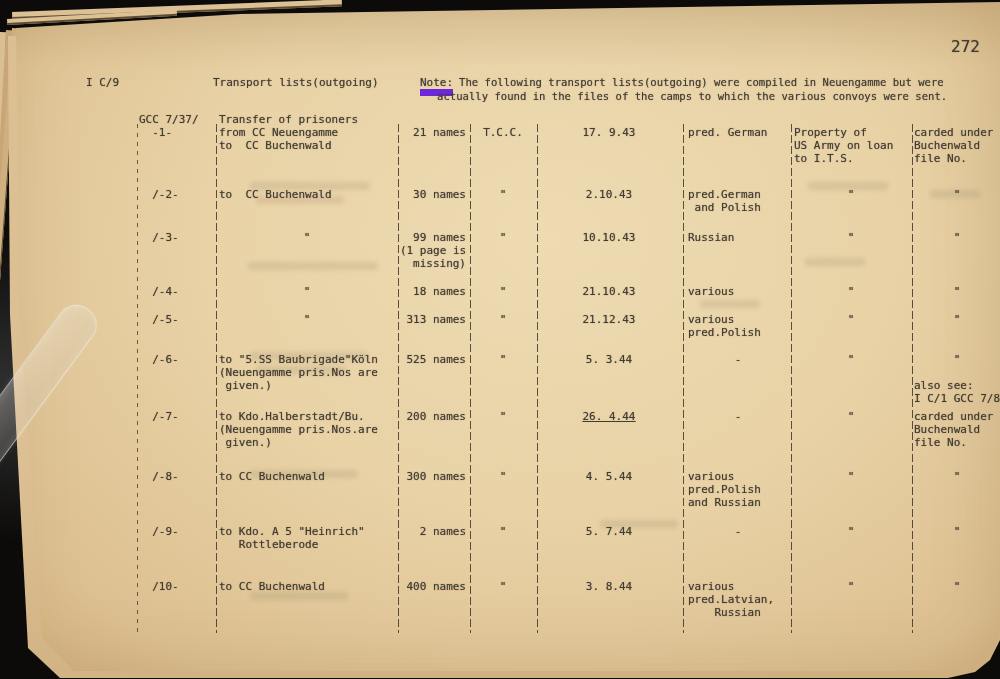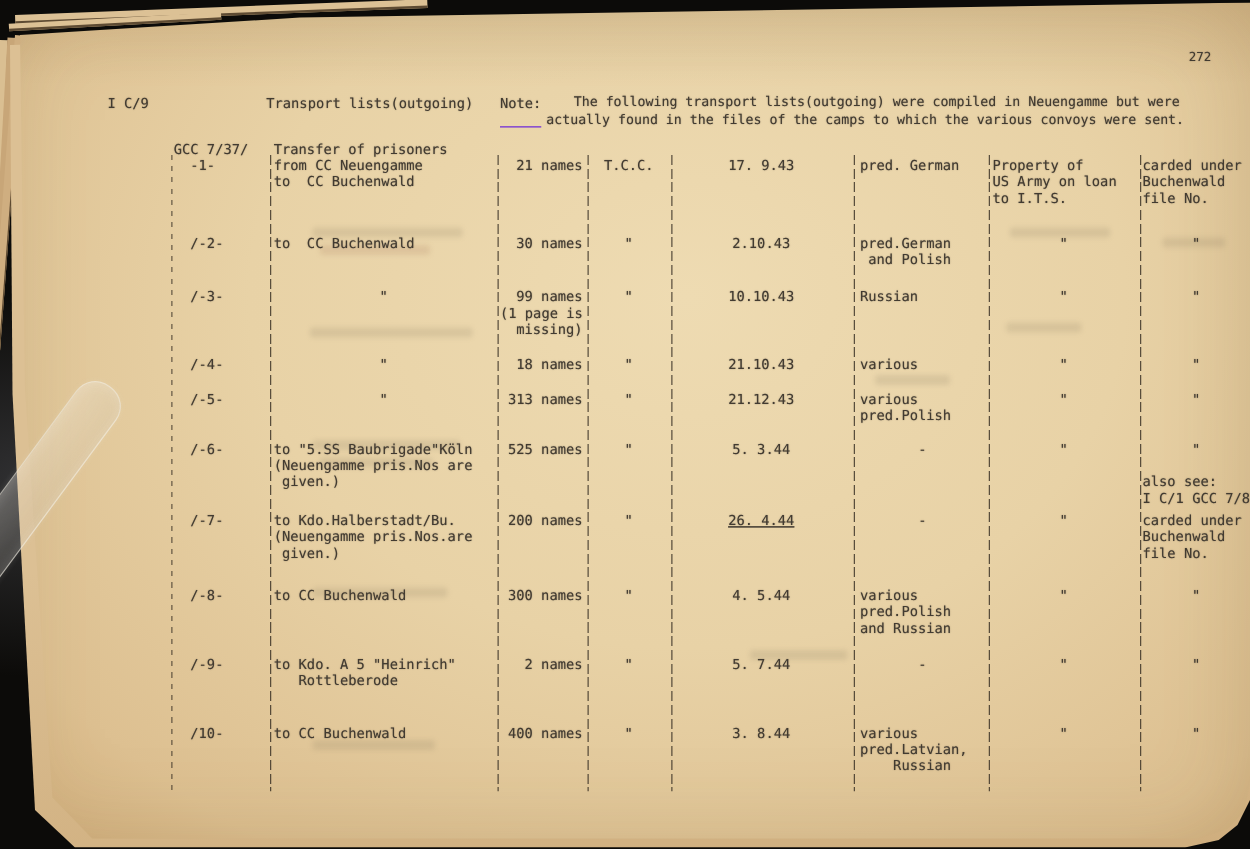--- a/index.html
+++ b/index.html
@@ -52,24 +52,24 @@
   .smudge{position:absolute;height:8px;background:rgba(122,112,84,.16);filter:blur(2px);border-radius:3px;}
 
   
   .content{
     position:absolute;inset:0;
     color:#423b31;
     font-size:11px;line-height:13px;
     text-shadow:0 0 1px rgba(69,62,52,.65);
   }
   .content .abs{position:absolute;white-space:pre;}
-  .pageno{left:951px;top:40px;font-size:10px;}
+  .pageno{left:951px;top:40px;font-size:16px;}
   .refcode{left:86px;top:76px;}
   .title{left:213px;top:76px;text-align:center;}
-  .note-label{left:400px;top:76px;border-bottom:1px solid #6d28d9;padding-bottom:12px;}
+  .note-label{left:420px;top:76px;border-bottom:7px solid #6d28d9;padding-bottom:0px;}
   .note-l1{left:459px;top:76px;font-size:10.6px;}
   .note-l2{left:437px;top:90px;font-size:10.6px;}
 
   
   .rule{
     position:absolute;width:1px;top:124px;height:509px;
     background:repeating-linear-gradient(to bottom, rgba(48,40,30,.78) 0 8px, rgba(48,40,30,0) 8px 11px);
   }
   .rule.dotty{background:repeating-linear-gradient(to bottom, rgba(48,40,30,.7) 0 4px, rgba(48,40,30,0) 4px 9px);}
 

